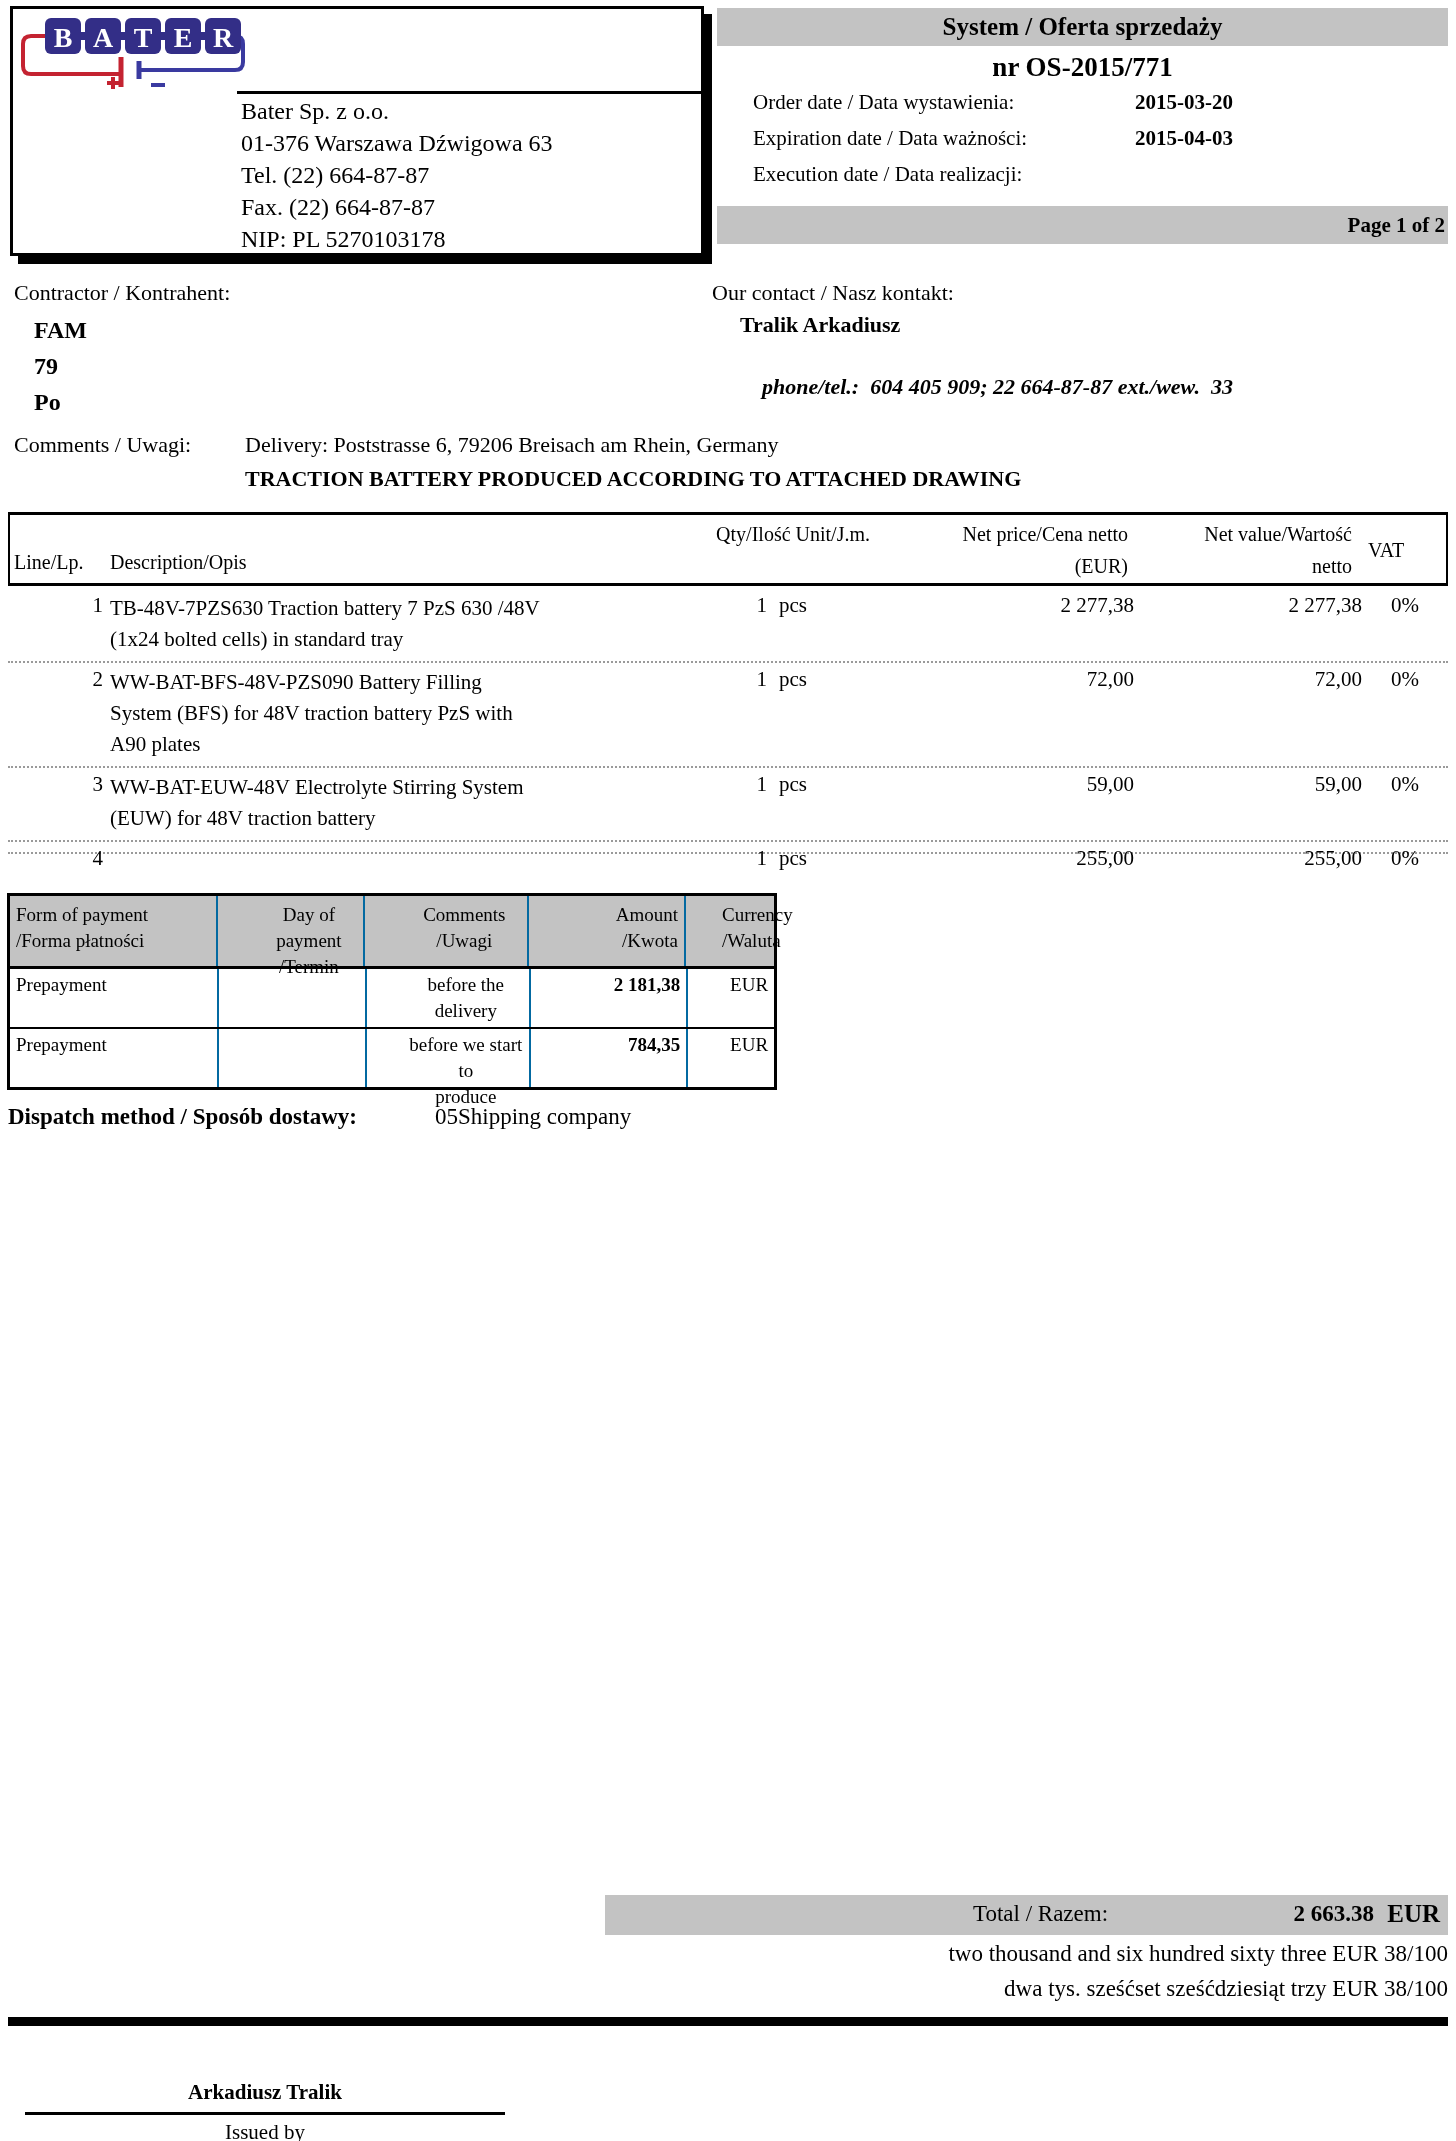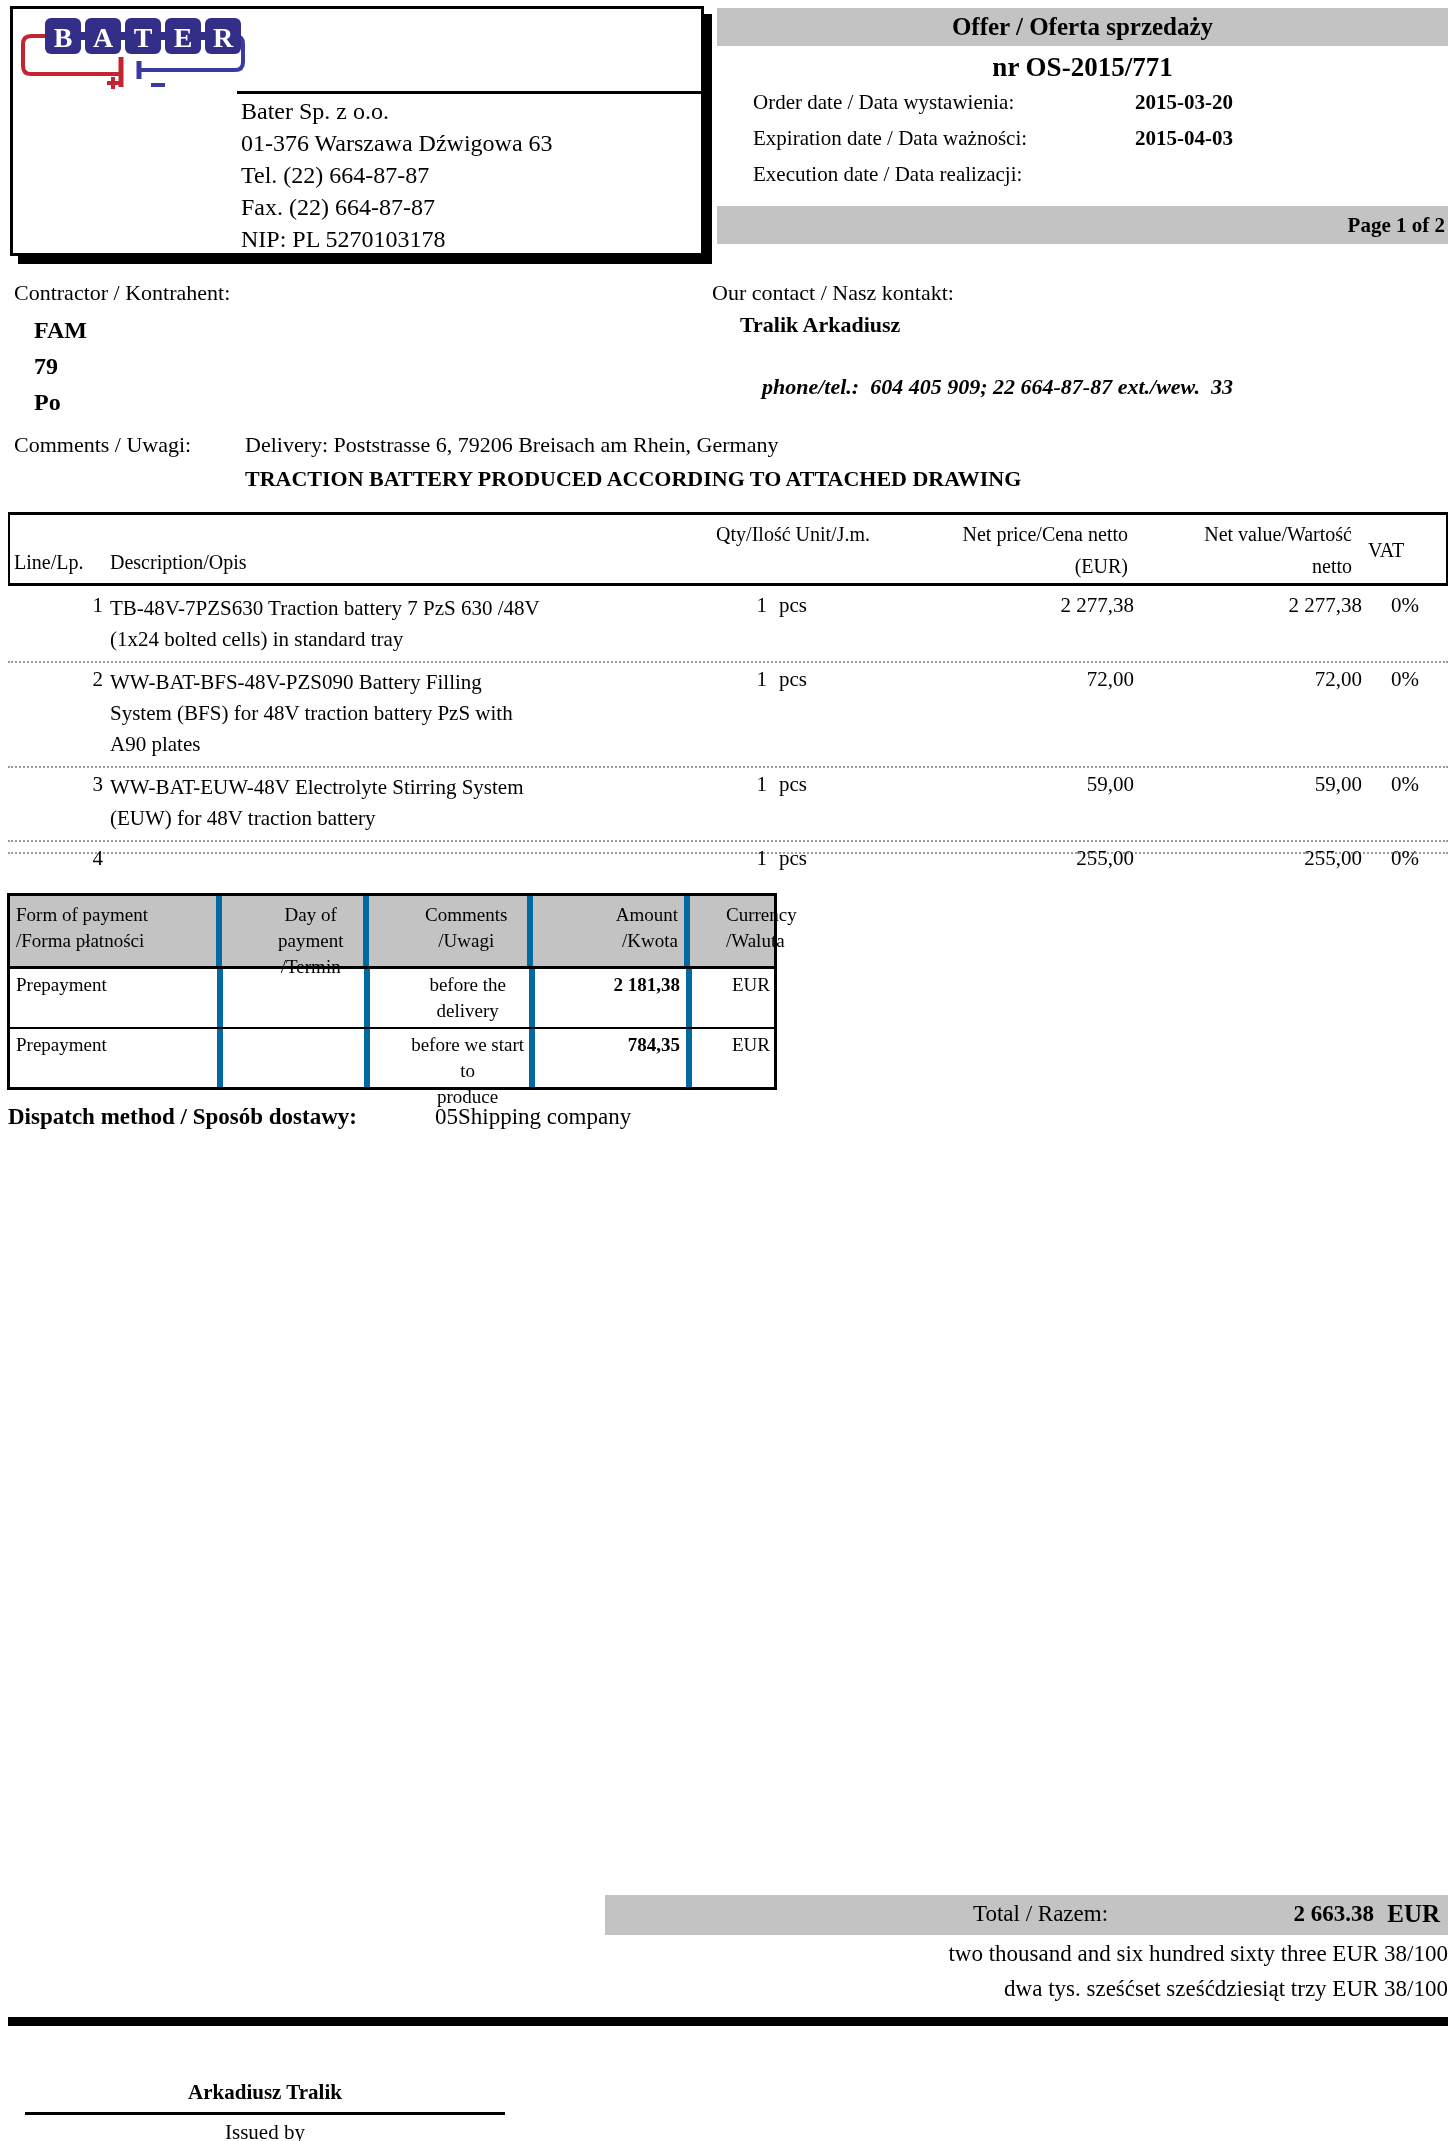--- a/index.html
+++ b/index.html
@@ -48,21 +48,21 @@
   .c-value{left:1154px;width:200px;text-align:right;}
   .c-vat{left:1340px;width:71px;text-align:right;}
 
   
   .ptable{position:absolute;left:7px;top:893px;width:770px;box-sizing:border-box;
           border:3px solid #000;font-size:19px;}
   .prow{display:flex;}
   .prow-h{background:#c3c3c3;border-bottom:3px solid #000;height:70px;}
   .prow-d{height:58px;}
   .prow-d1{border-bottom:2px solid #000;}
-  .pc{box-sizing:border-box;border-left:6px solid #0369a1;line-height:26px;padding-top:6px;padding-left:36px;}
+  .pc{box-sizing:border-box;border-left:2px solid #0369a1;line-height:26px;padding-top:6px;padding-left:36px;}
   .pc:first-child{border-left:none;}
   .pc1{width:216px;text-align:left;padding-left:6px;}
   .pc2{width:152px;text-align:center;}
   .pc3{width:170px;text-align:center;}
   .pc4{width:162px;text-align:right;padding-right:6px;}
   .pc5{width:90px;text-align:center;}
   .prow-d .pc{padding-top:3px;}
   .amount{font-weight:bold;}
 
   .dispatch{position:absolute;left:8px;top:1104px;font-size:23px;}
@@ -118,21 +118,21 @@
     <div class="addr-rule"></div>
     <div class="addr">
       <div>Bater Sp. z o.o.</div>
       <div>01-376 Warszawa Dźwigowa 63</div>
       <div>Tel. (22) 664-87-87</div>
       <div>Fax. (22) 664-87-87</div>
       <div>NIP: PL 5270103178</div>
     </div>
   </div>
 
-  <div class="offer-bar graybar">Offer / Oferta sprzedaży</div>
+  <div class="offer-bar graybar">System / Oferta sprzedaży</div>
   <div class="offer-no">nr OS-2015/771</div>
 
   <div class="daterow" style="top:90px;">Order date / Data wystawienia:</div>
   <div class="dateval" style="top:90px;">2015-03-20</div>
   <div class="daterow" style="top:126px;">Expiration date / Data ważności:</div>
   <div class="dateval" style="top:126px;">2015-04-03</div>
   <div class="daterow" style="top:162px;">Execution date / Data realizacji:</div>
   <div class="dateval" style="top:162px;"></div>
 
   <div class="page-bar graybar">Page 1 of 2</div>

